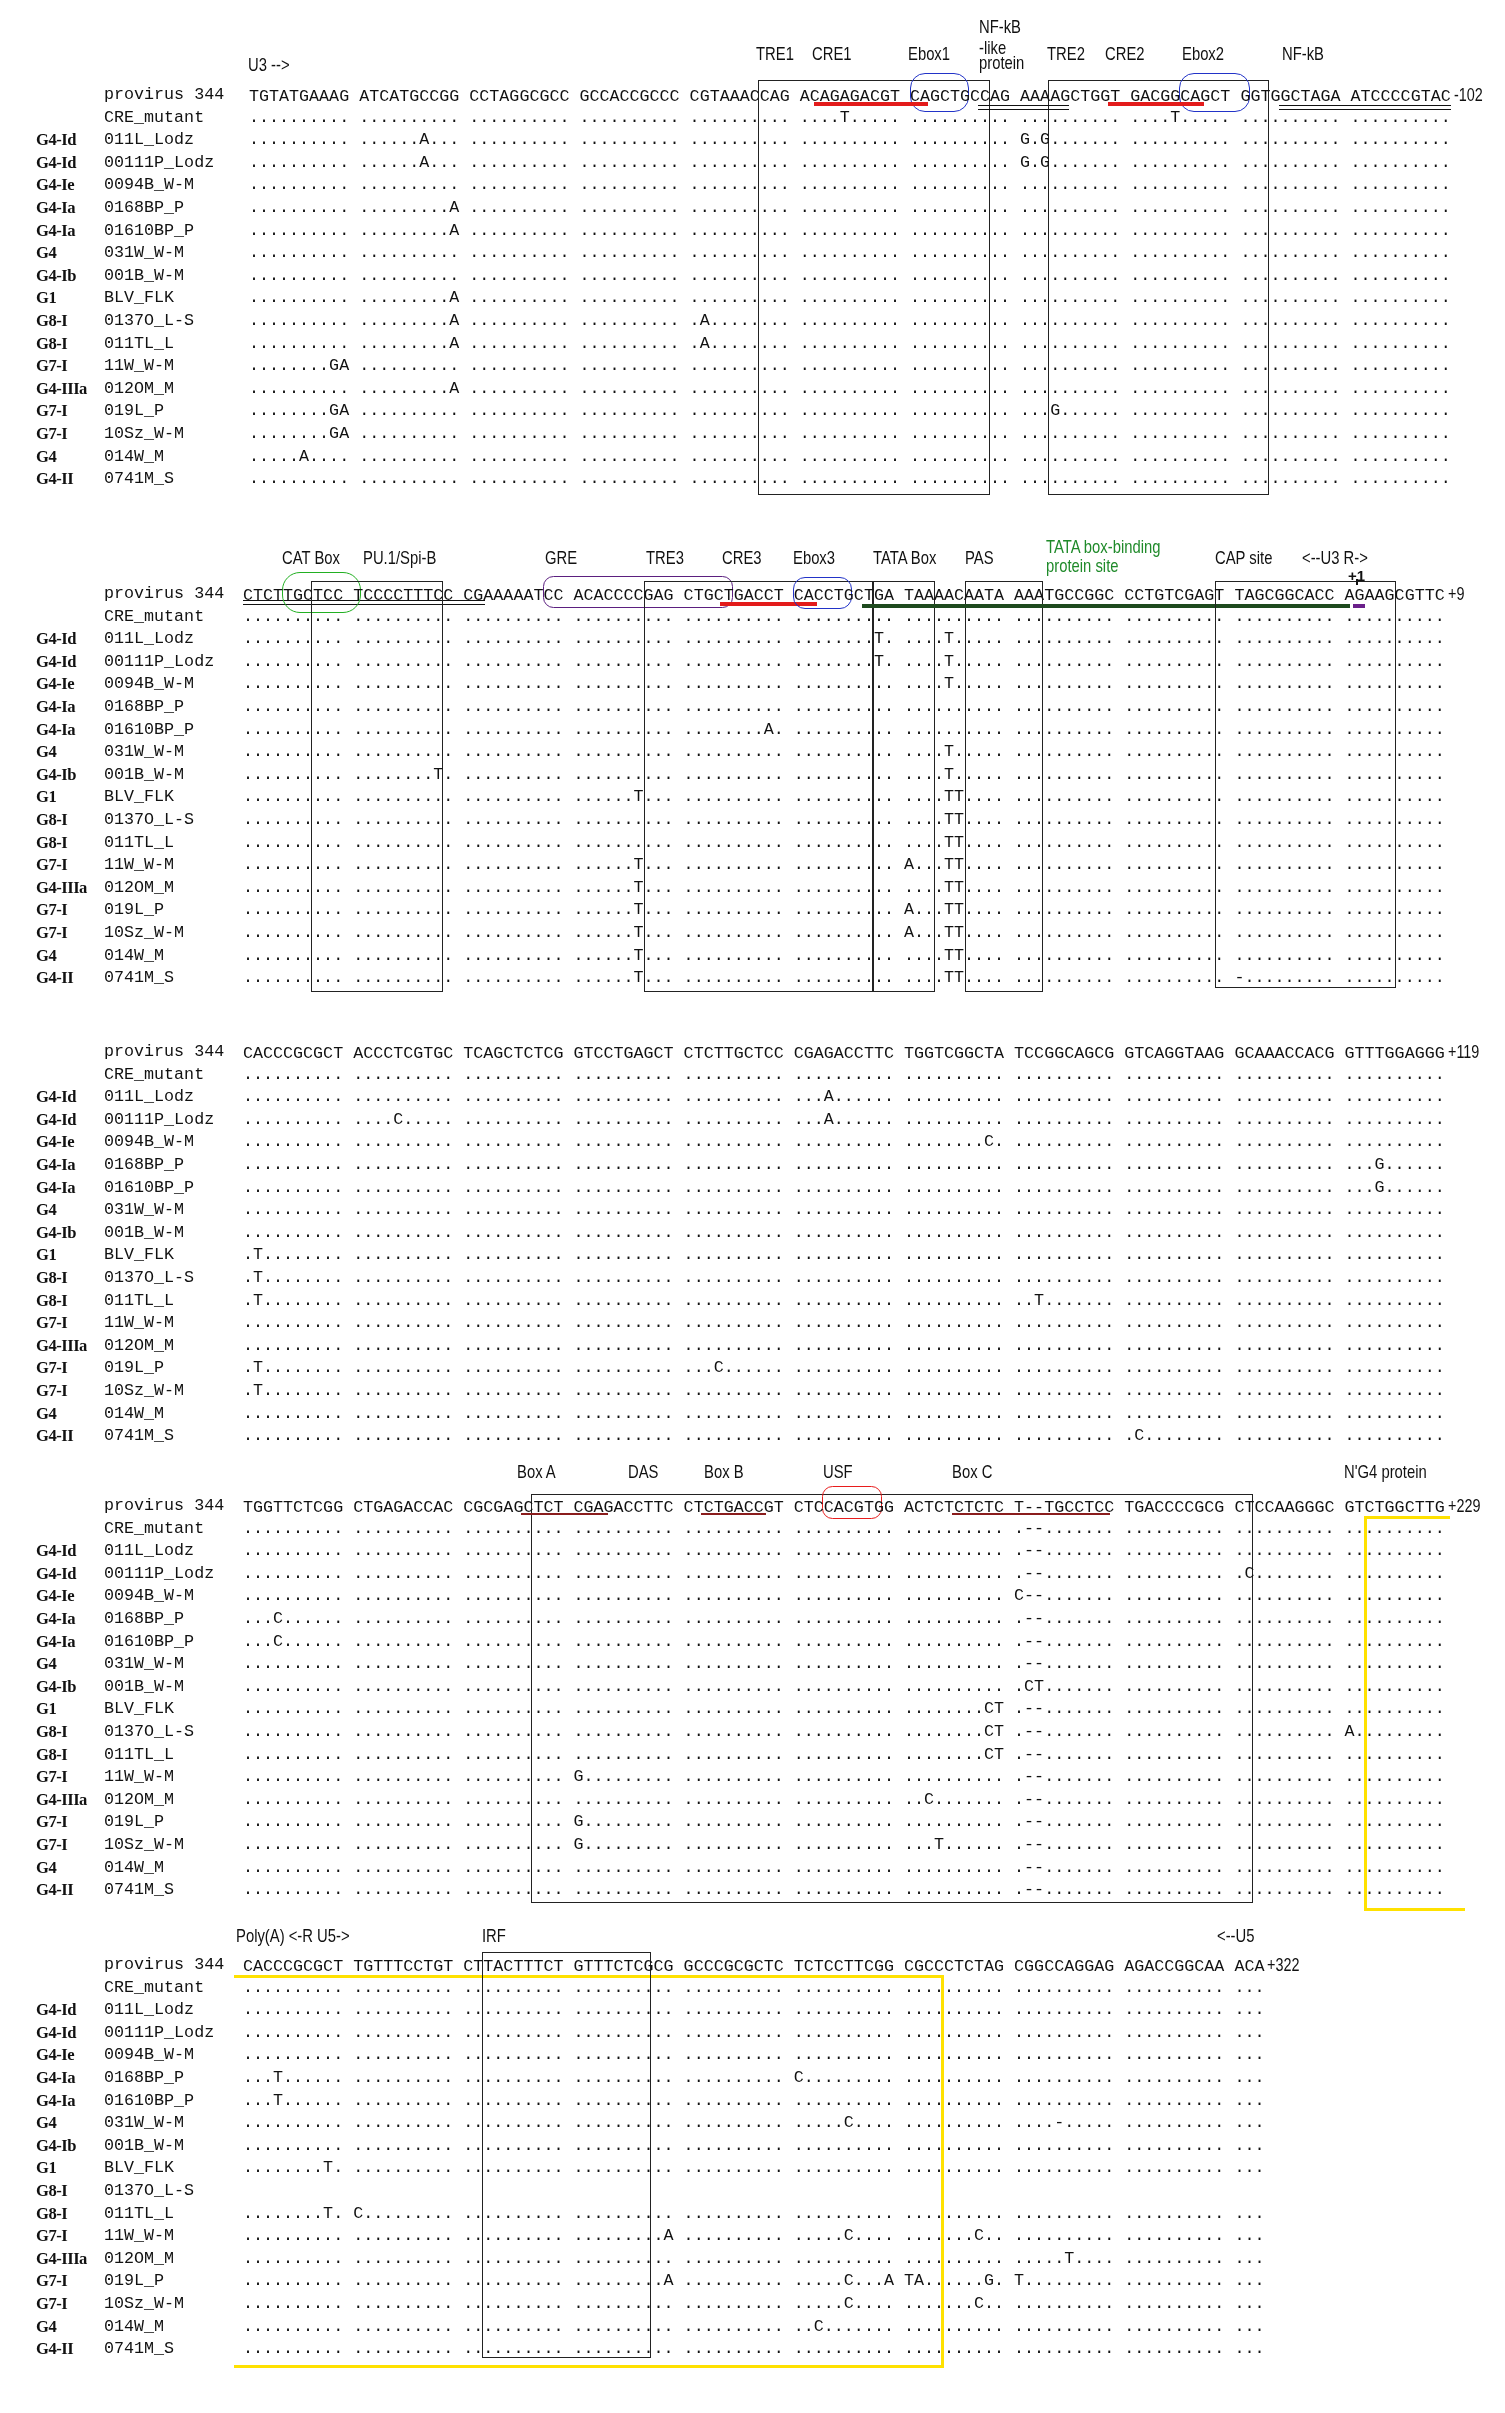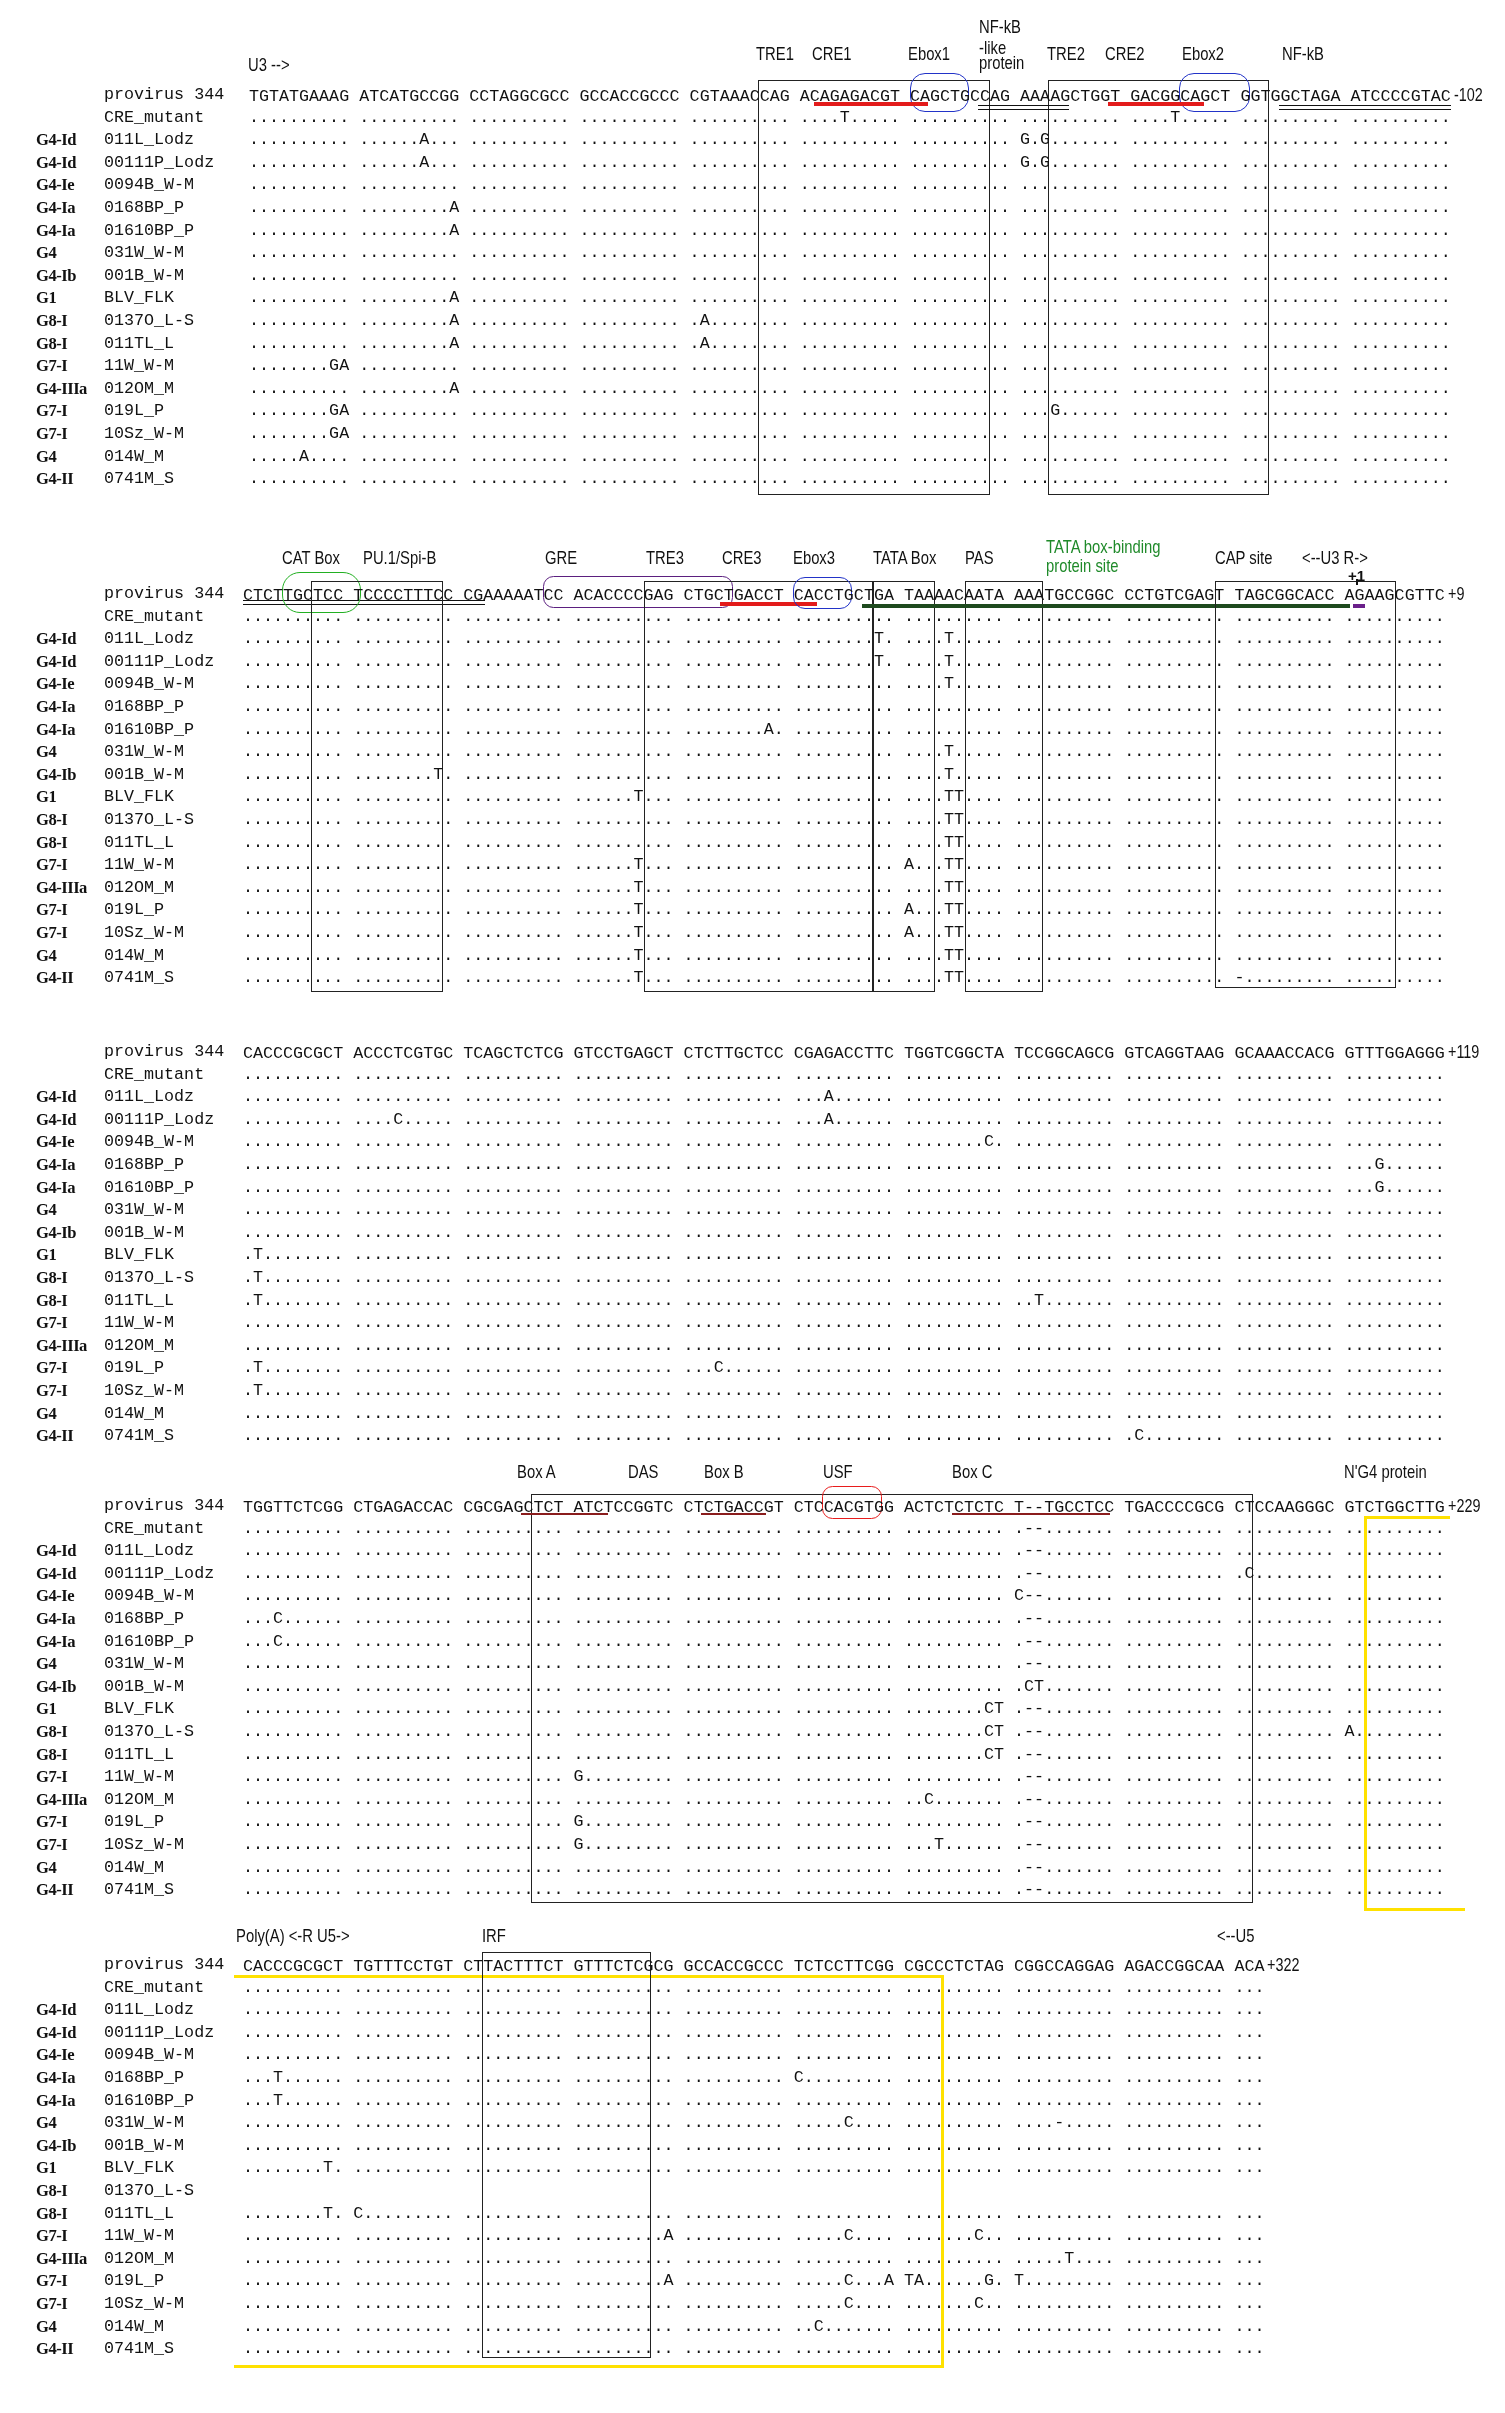--- a/index.html
+++ b/index.html
@@ -379,21 +379,21 @@
     <div class="row">
         <span class="gt">G4-II</span>
         <span class="nm">0741M_S</span>
         <span class="sqw"><span class="sq">.......... .......... .......... .......... .......... .......... .......... .......... .C........ .......... ..........</span></span>
       </div>
   </div>
 
   <div class="block" style="top:1495px">
     <div class="row">
         <span class="nm">provirus 344</span>
-        <span class="sqw"><span class="sq">TGGTTCTCGG CTGAGACCAC CGCGAGCTCT ATCTCCGGTC CTCTGACCGT CTCCACGTGG ACTCTCTCTC T--TGCCTCC TGACCCCGCG CTCCAAGGGC GTCTGGCTTG</span><span class="pos">+229</span></span>
+        <span class="sqw"><span class="sq">TGGTTCTCGG CTGAGACCAC CGCGAGCTCT CGAGACCTTC CTCTGACCGT CTCCACGTGG ACTCTCTCTC T--TGCCTCC TGACCCCGCG CTCCAAGGGC GTCTGGCTTG</span><span class="pos">+229</span></span>
       </div>
     <div class="row">
         <span class="gt"></span>
         <span class="nm">CRE_mutant</span>
         <span class="sqw"><span class="sq">.......... .......... .......... .......... .......... .......... .......... .--....... .......... .......... ..........</span></span>
       </div>
     <div class="row">
         <span class="gt">G4-Id</span>
         <span class="nm">011L_Lodz</span>
         <span class="sqw"><span class="sq">.......... .......... .......... .......... .......... .......... .......... .--....... .......... .......... ..........</span></span>
@@ -471,21 +471,21 @@
     <div class="row">
         <span class="gt">G4-II</span>
         <span class="nm">0741M_S</span>
         <span class="sqw"><span class="sq">.......... .......... .......... .......... .......... .......... .......... .--....... .......... .......... ..........</span></span>
       </div>
   </div>
 
   <div class="block" style="top:1954px">
     <div class="row">
         <span class="nm">provirus 344</span>
-        <span class="sqw"><span class="sq">CACCCGCGCT TGTTTCCTGT CTTACTTTCT GTTTCTCGCG GCCACCGCCC TCTCCTTCGG CGCCCTCTAG CGGCCAGGAG AGACCGGCAA ACA</span><span class="pos">+322</span></span>
+        <span class="sqw"><span class="sq">CACCCGCGCT TGTTTCCTGT CTTACTTTCT GTTTCTCGCG GCCCGCGCTC TCTCCTTCGG CGCCCTCTAG CGGCCAGGAG AGACCGGCAA ACA</span><span class="pos">+322</span></span>
       </div>
     <div class="row">
         <span class="gt"></span>
         <span class="nm">CRE_mutant</span>
         <span class="sqw"><span class="sq">.......... .......... .......... .......... .......... .......... .......... .......... .......... ...</span></span>
       </div>
     <div class="row">
         <span class="gt">G4-Id</span>
         <span class="nm">011L_Lodz</span>
         <span class="sqw"><span class="sq">.......... .......... .......... .......... .......... .......... .......... .......... .......... ...</span></span>

